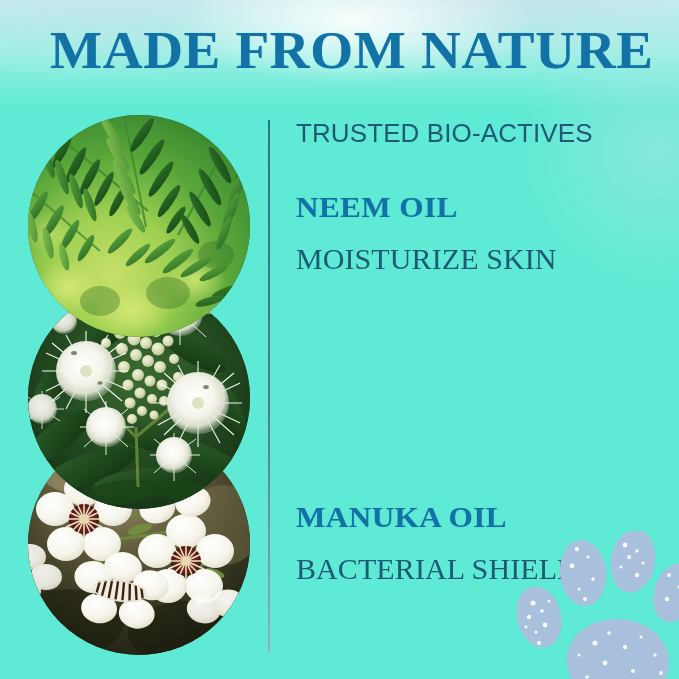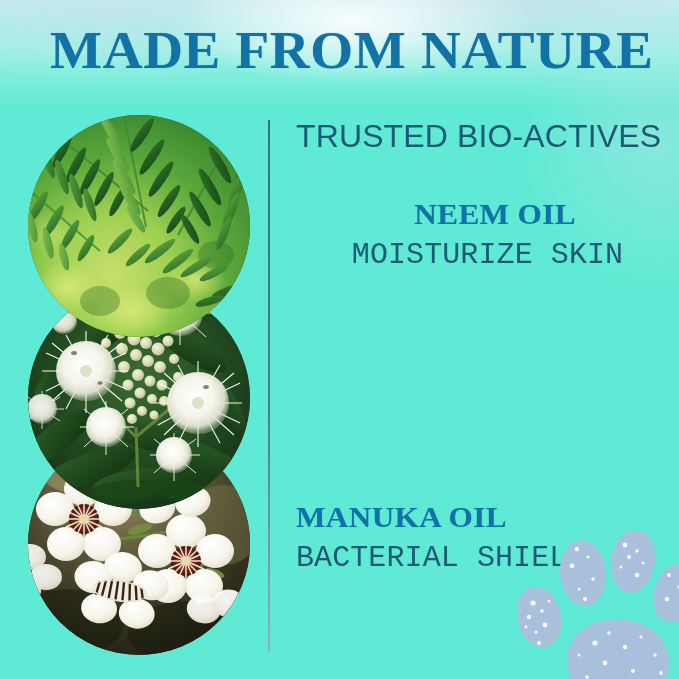--- a/index.html
+++ b/index.html
@@ -78,49 +78,49 @@
     opacity:.95;
   }
 
   
   .text-col { position:absolute; left:296px; top:0; width:383px; height:679px; }
 
   .eyebrow {
     position:absolute; top:118px; left:0;
     font-family:"Liberation Sans", sans-serif;
     font-weight:300;
-    font-size:32px;
+    font-size:26px;
     letter-spacing:.004em;
     color:#1d5a75;
     white-space:nowrap;
   }
 
   .ing { position:absolute; left:0; width:383px; }
   .ing .title {
     font-family:"Liberation Serif", serif;
     font-weight:700;
     font-size:30px;
     letter-spacing:.012em;
     color:#1272a6;
     white-space:nowrap;
     transform:scaleX(1.04);
     transform-origin:left center;
     text-shadow:0 0 1px rgba(18,114,166,.3);
   }
   .ing .sub {
-    margin-top:7px;
-    font-family:Liberation Mono, monospace;
+    margin-top:18px;
+    font-family:Liberation Serif, serif;
     font-weight:300;
     font-size:30px;
     letter-spacing:.003em;
     color:#1d5a75;
     white-space:nowrap;
   }
 
-  #ing-neem   { top:197px;text-align:center; }
+  #ing-neem   { top:190px; }
   #ing-myrtle { top:352px; }
   #ing-manuka { top:500px; }
 
   
   .paw { position:absolute; right:-6px; bottom:-10px; width:168px; height:158px; z-index:0; }
   .paw svg { display:block; width:100%; height:100%; }
 </style>
 </head>
 <body>
 

